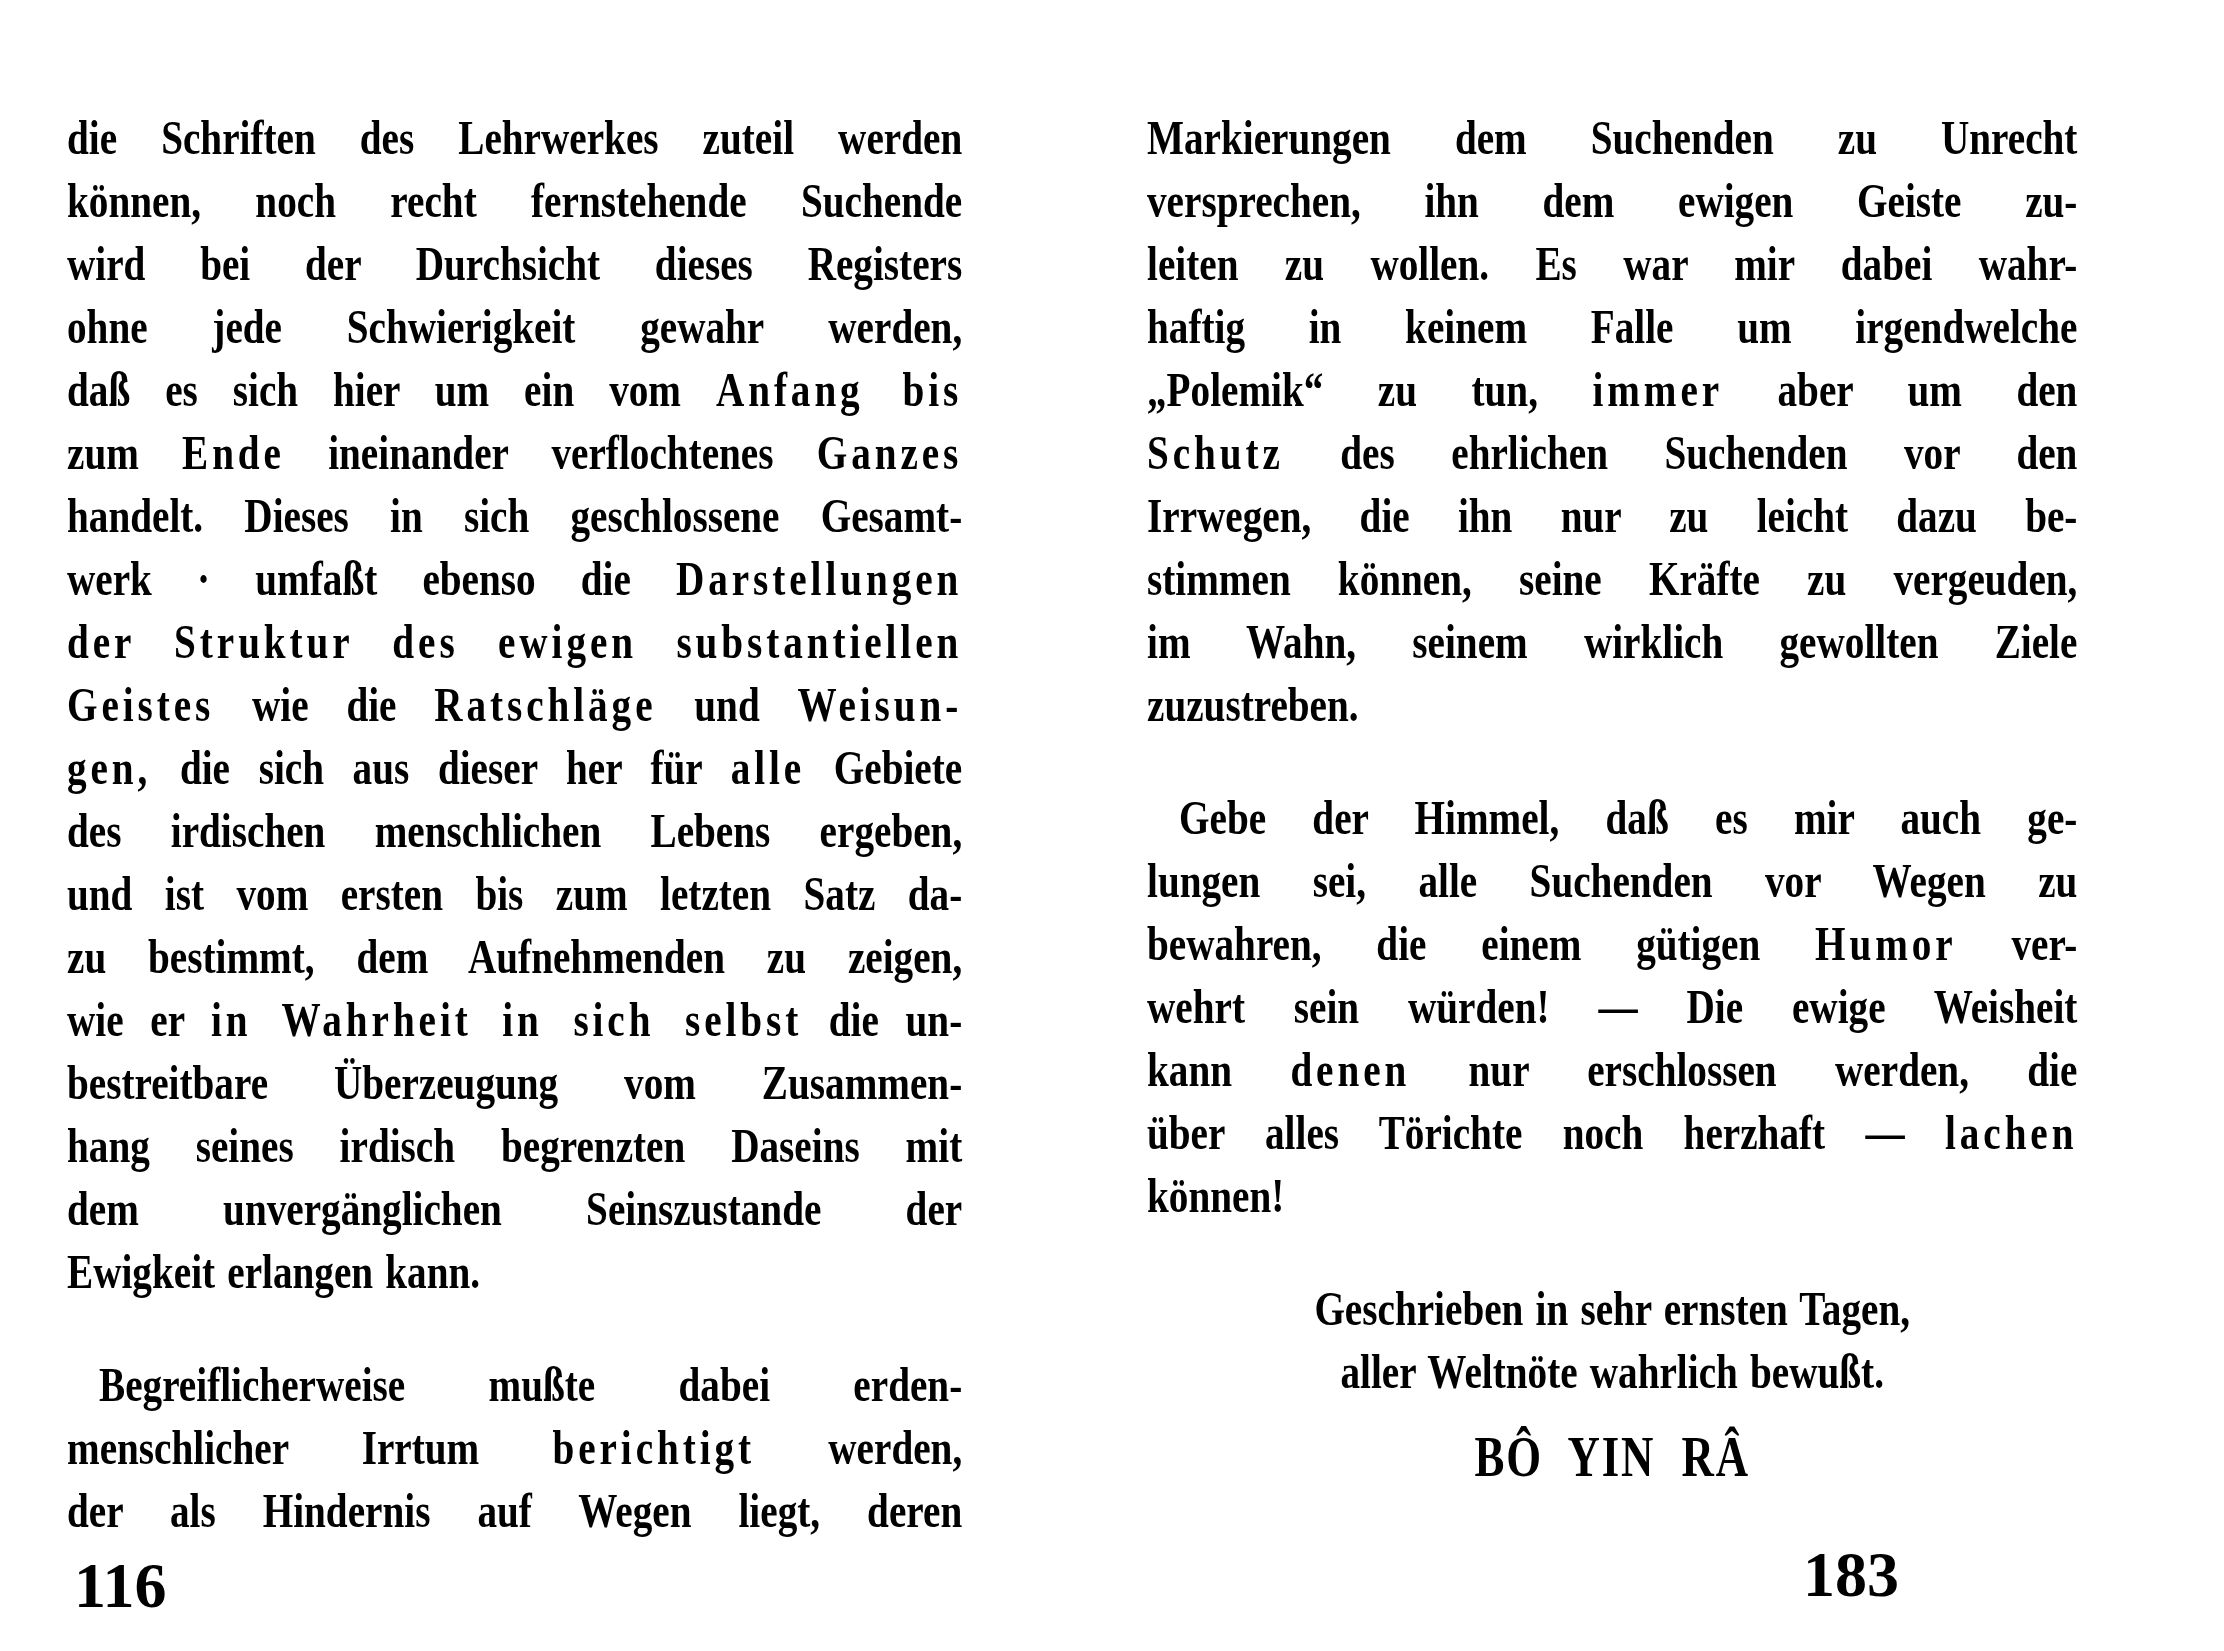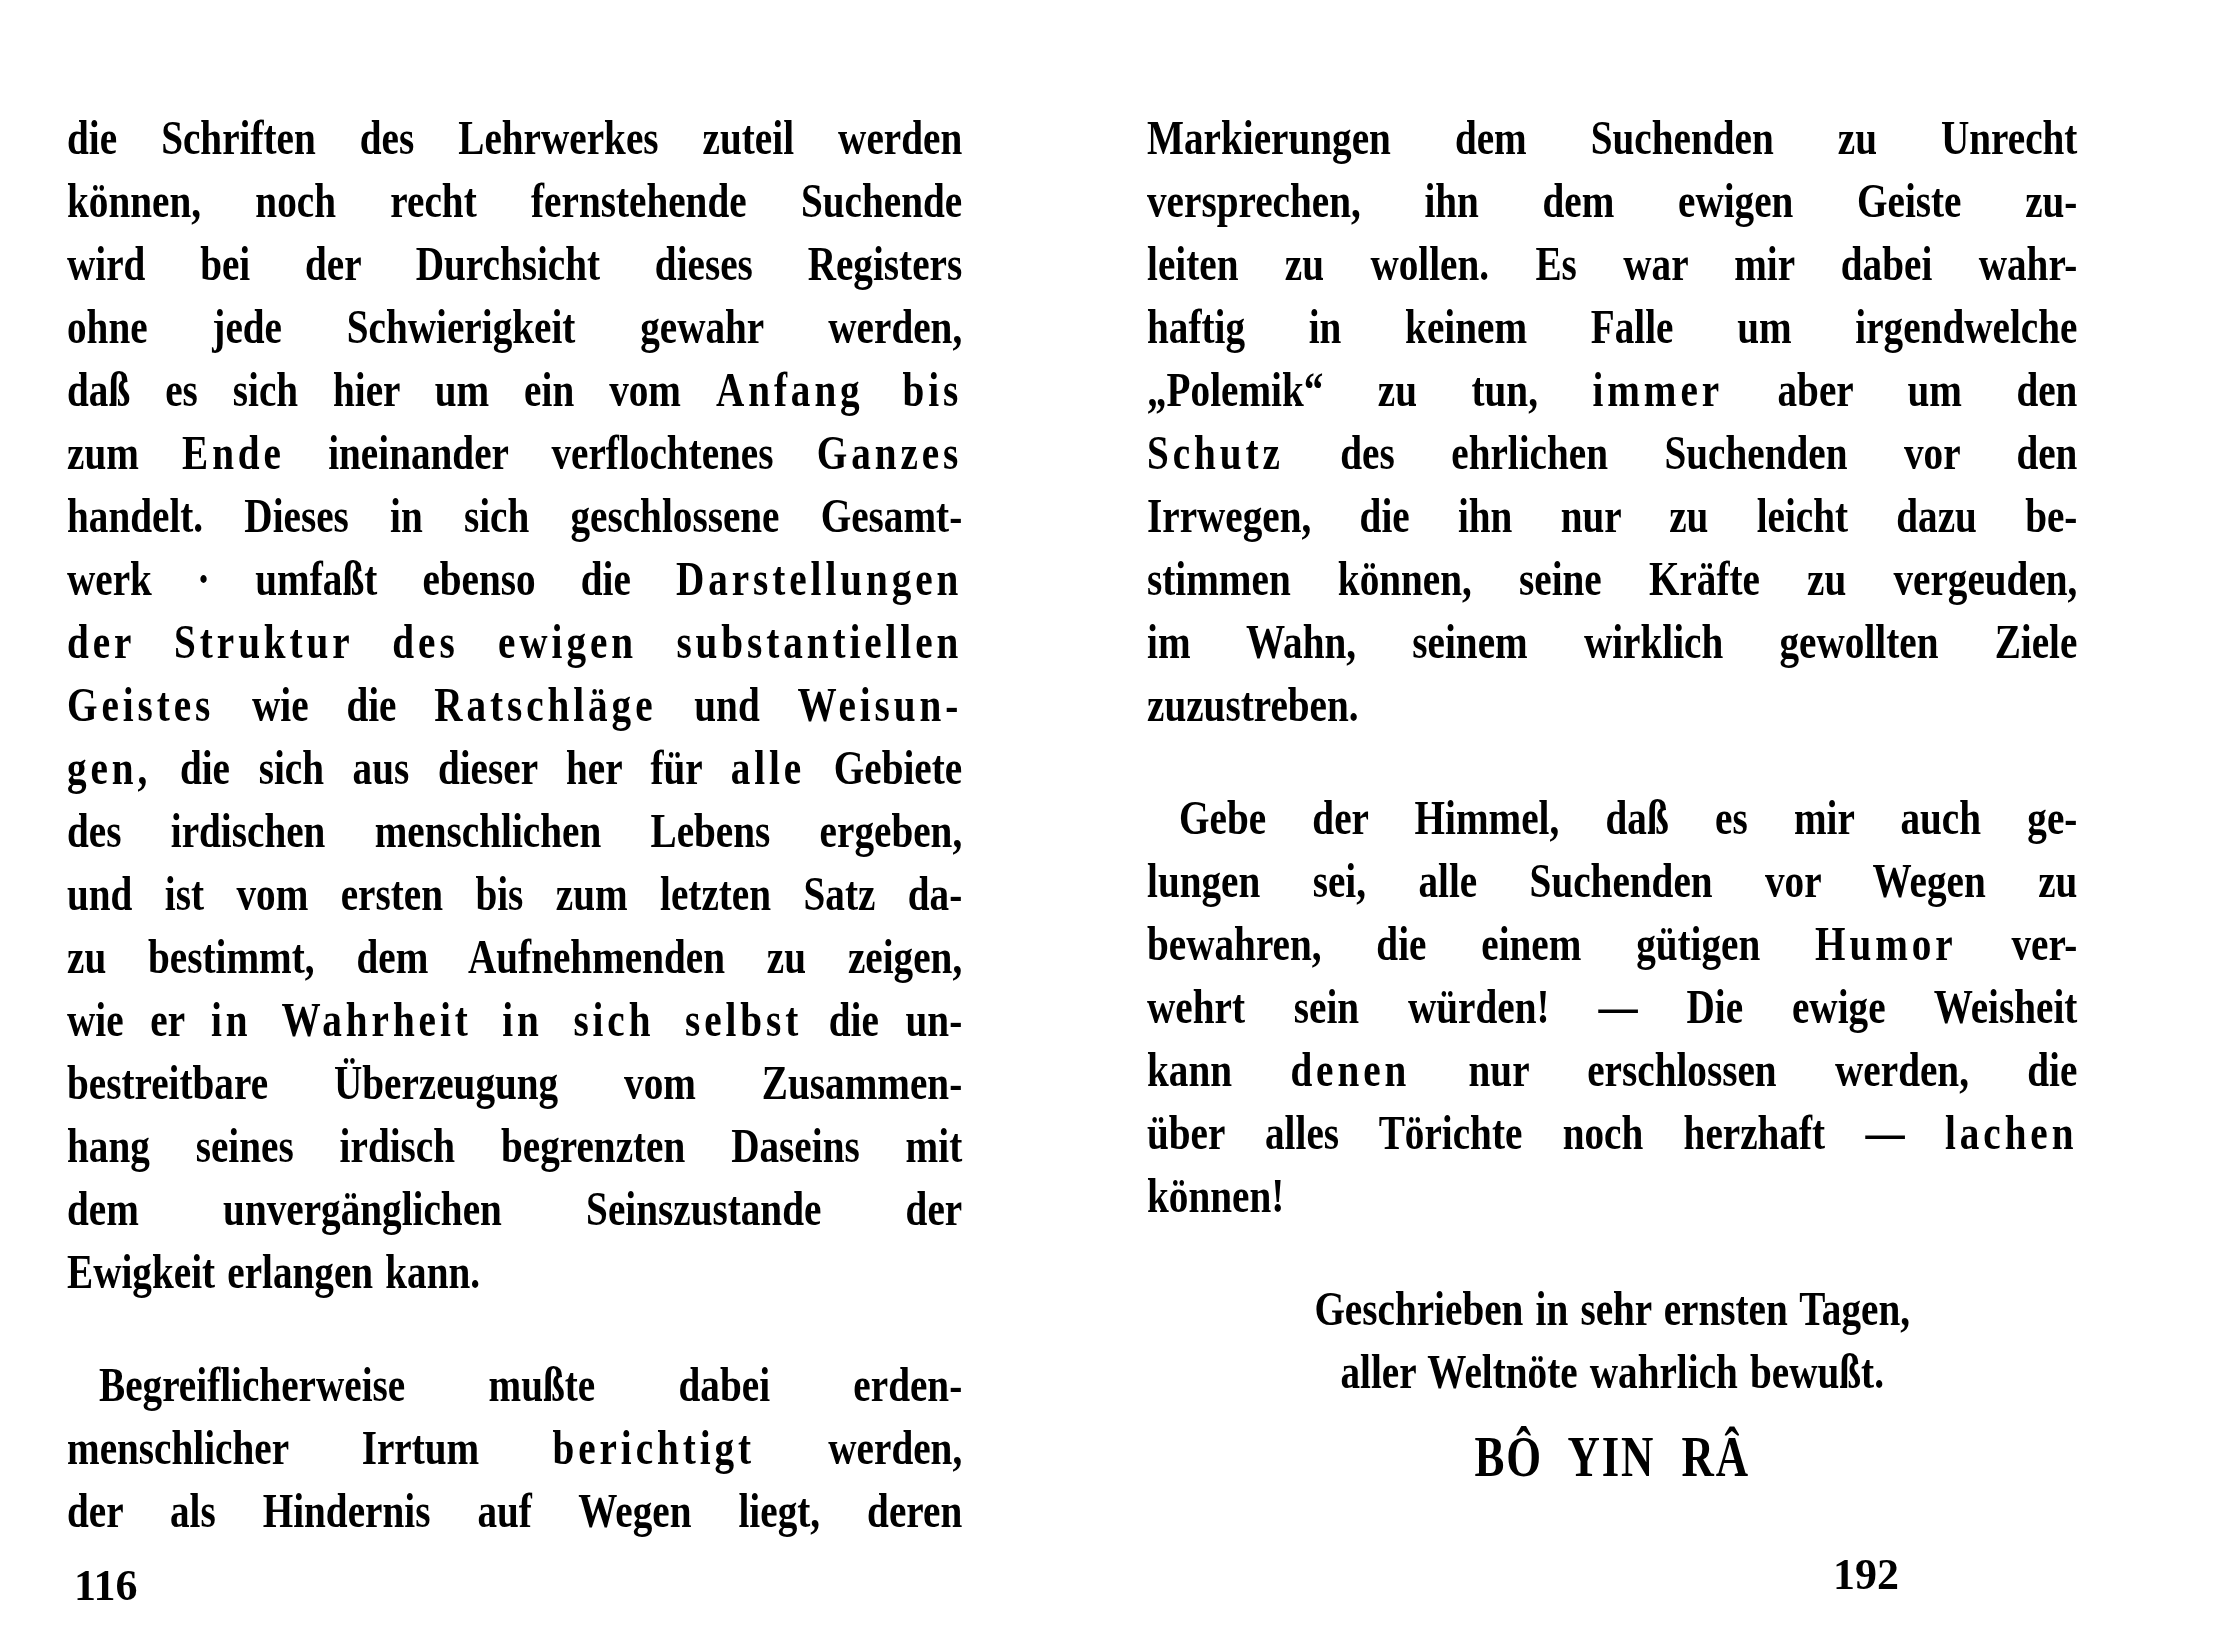--- a/index.html
+++ b/index.html
@@ -42,21 +42,21 @@
   .line.center { text-align: center; text-align-last: center; }
   .line.indent { text-indent: 40px; }
   .seg.sp { letter-spacing: 0.10em; }
   .para.signature .line {
     font-size: 56px;
     letter-spacing: 0.04em;
     word-spacing: 0.30em;
   }
   .pagenum {
     position: absolute;
-    font-size: 44px;
+    font-size: 64px;
     line-height: 52px;
     color: #000000;
   }
   .pagenum-left  { left: 74px;  top: 1560px; }
   .pagenum-right { right: 116px; top: 1549px; }
 </style>
 </head>
 <body>
 
 <div class="book">
@@ -117,17 +117,17 @@
           <div class="line left"><span class="seg">können!</span></div>
         </div>
         <div class="para centered">
           <div class="line center"><span class="seg">Geschrieben in sehr ernsten Tagen,</span></div>
           <div class="line center"><span class="seg">aller Weltnöte wahrlich bewußt.</span></div>
         </div>
         <div class="para signature">
           <div class="line center"><span class="seg">BÔ YIN RÂ</span></div>
         </div>
       </div>
-    <div class="pagenum pagenum-right">192</div>
+    <div class="pagenum pagenum-right">183</div>
   </section>
 
 </div>
 
 
 </body></html>

